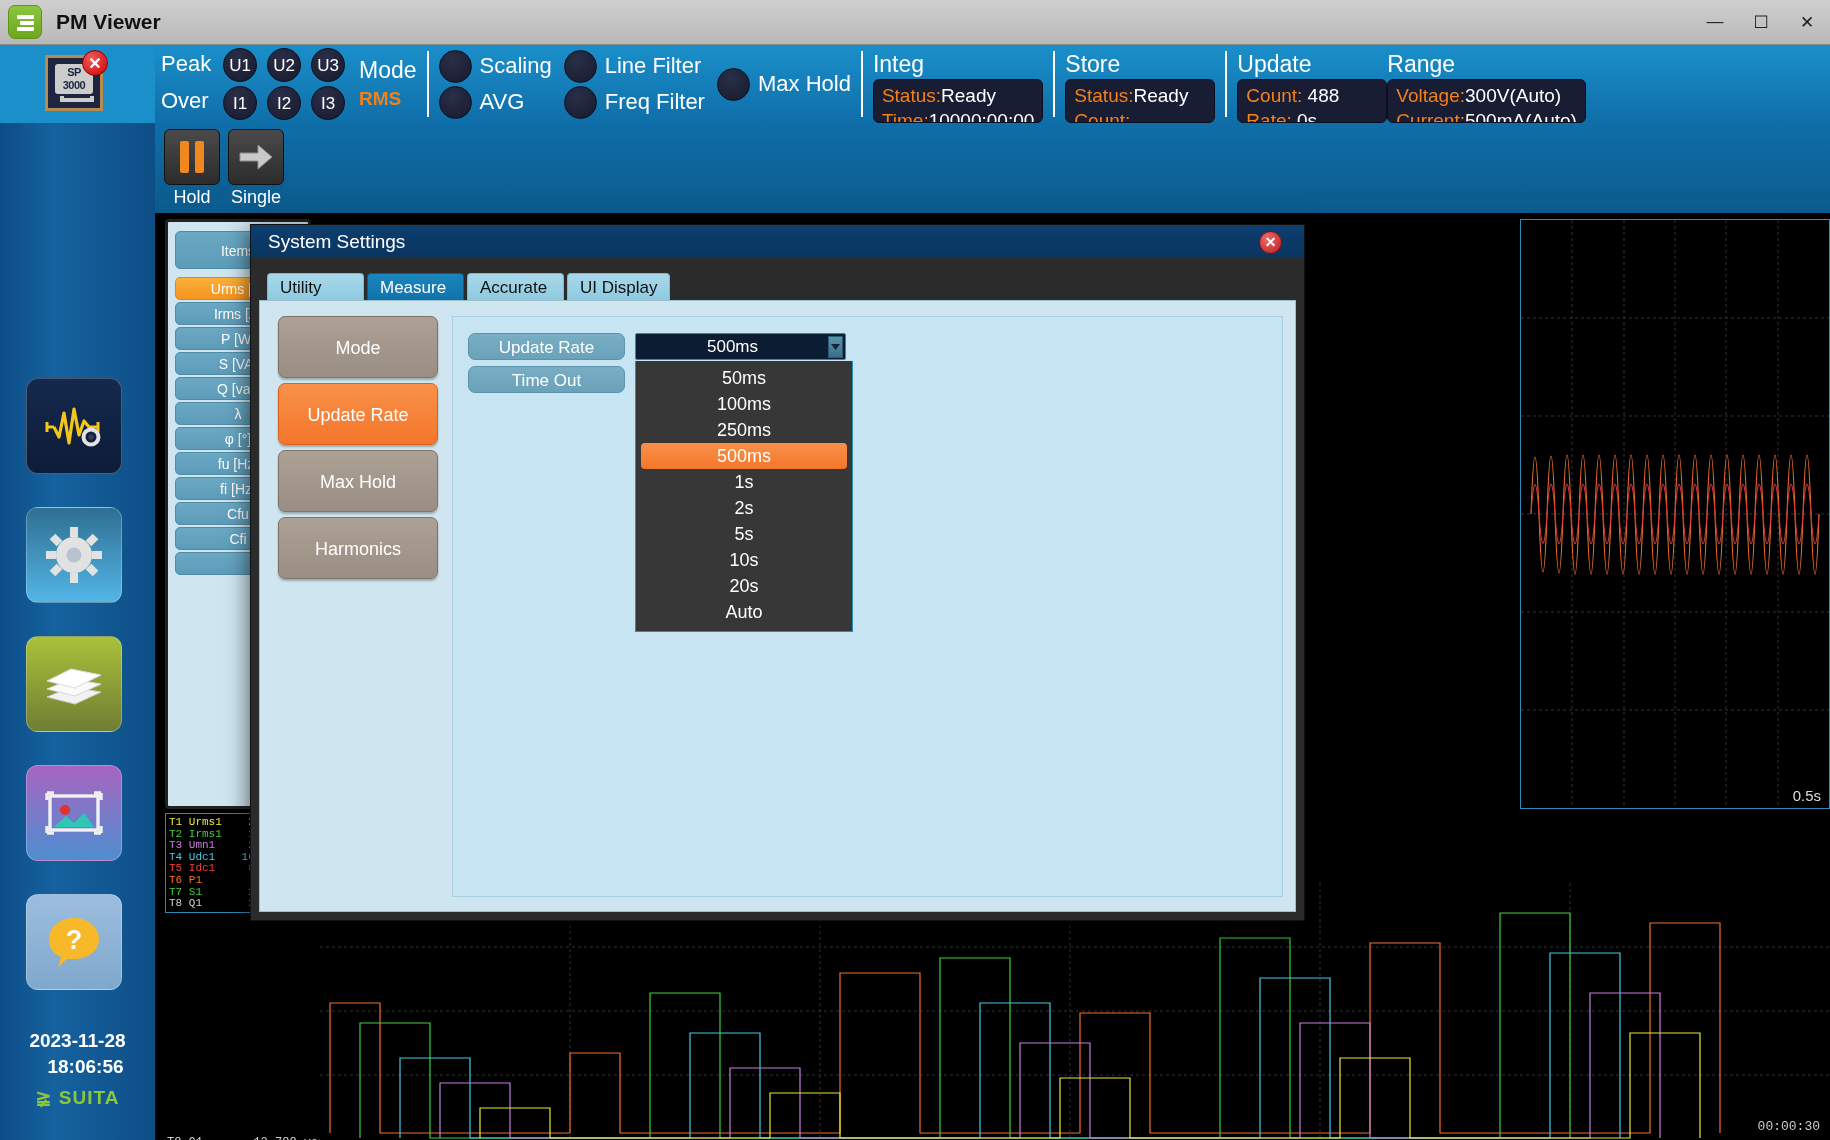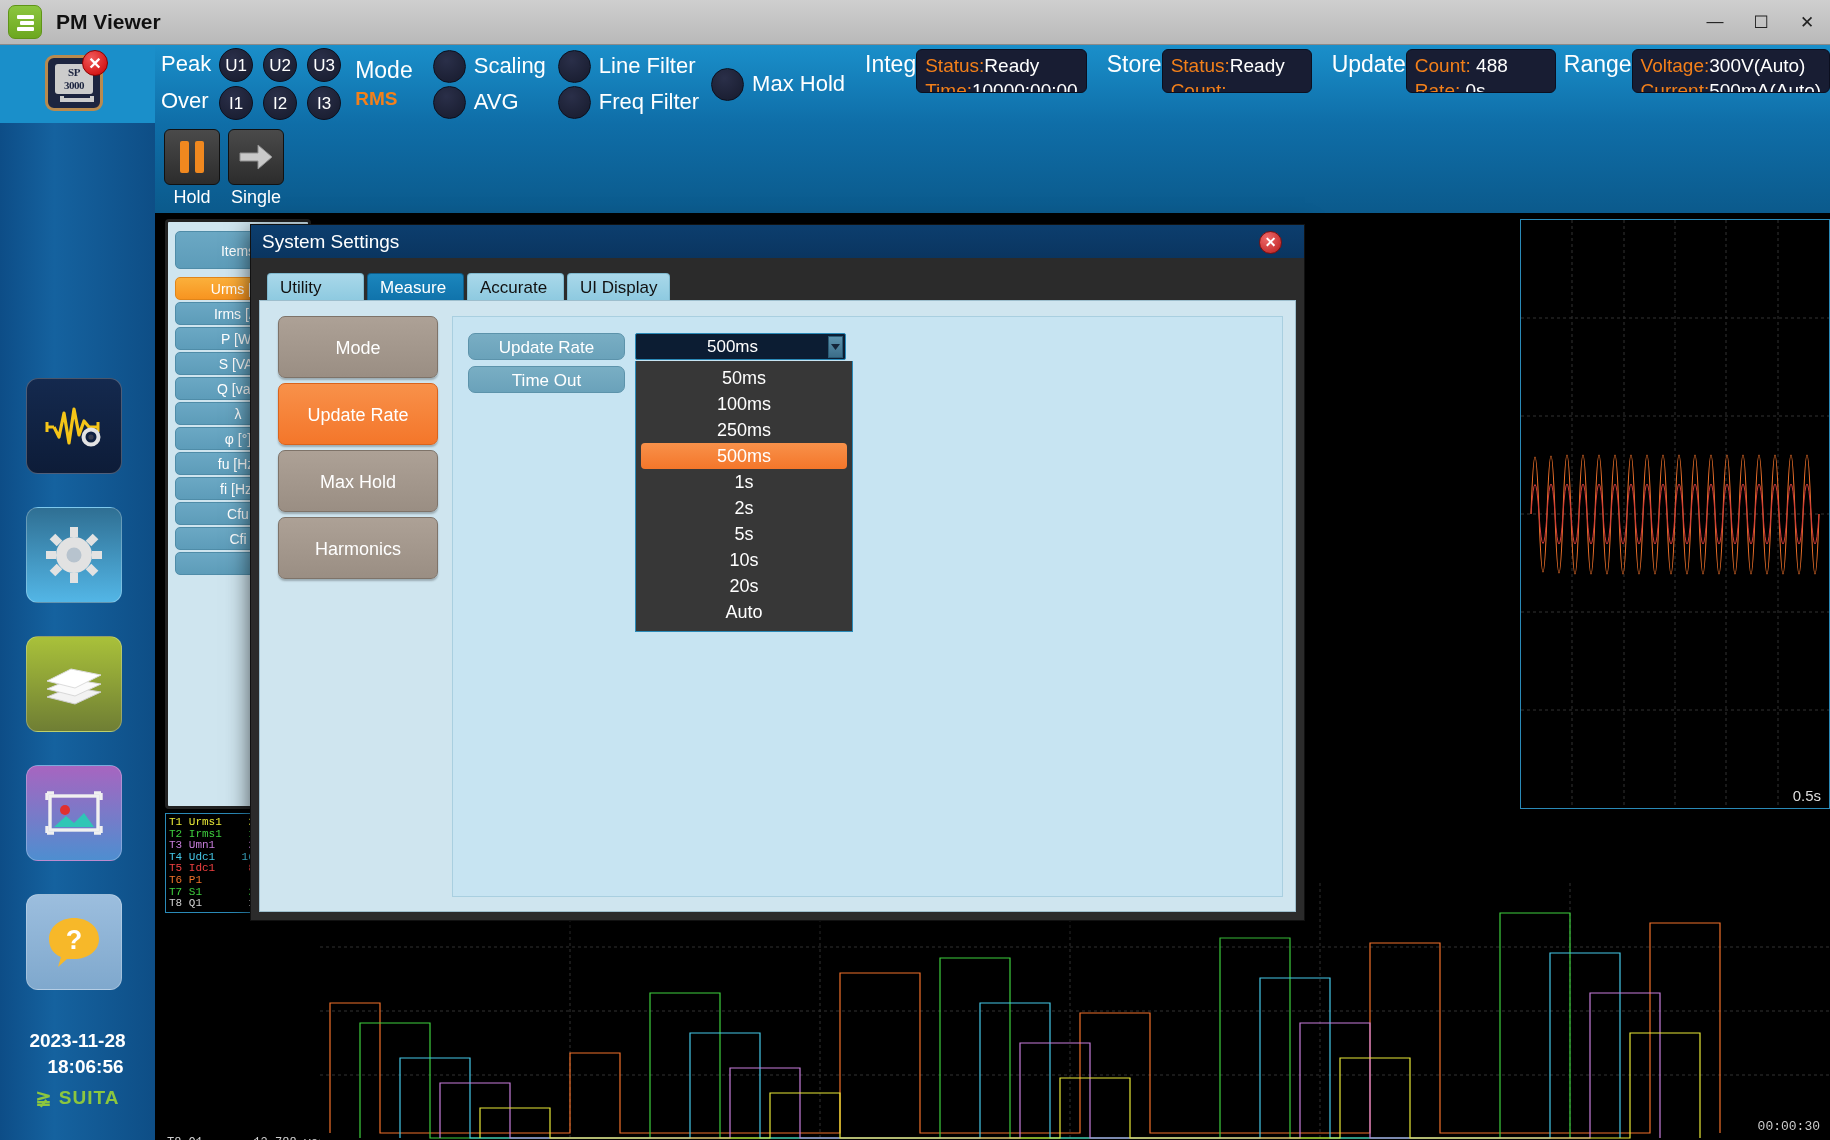--- a/index.html
+++ b/index.html
@@ -43,21 +43,21 @@
   .header {
     position: absolute; left: 0; top: 45px; width: 1830px; height: 78px;
     background: linear-gradient(#1a8fca, #0f6ea8);
   }
   .hdr-device {
     position: absolute; left: 0; top: 0; width: 155px; height: 78px;
     background: #1a8fca;
   }
   .dev-icon {
     position: absolute; left: 45px; top: 10px; width: 58px; height: 56px;
-    background: #1d2540; border: 3px solid #b98a4e; border-radius: 9px; font-family: Liberation Serif, serif;
+    background: #1d2540; border: 3px solid #b98a4e; border-radius: 0;
   }
   .dev-icon .screen {
     position: absolute; left: 7px; top: 6px; right: 7px; height: 30px;
     background: #ccc; border-radius: 3px;
     font-size: 11px; font-weight: bold; color: #1d2540; text-align: center;
     line-height: 13px; padding-top: 2px; letter-spacing: -0.5px;
   }
   .dev-icon .legs { position: absolute; left: 12px; bottom: 6px; width: 34px; height: 6px;
     border-left: 4px solid #ccc; border-right: 4px solid #ccc; border-bottom: 4px solid #ccc;}
   .dev-x {
@@ -84,21 +84,21 @@
   .hdr-col .lbl { font-size: 23px; line-height: 29px; }
   .hdr-col .val-rms { font-size: 19px; font-weight: bold; color: #f4801a; line-height: 27px; }
   .chkgroup { display: flex; flex-direction: column; justify-content: center; gap: 3px; }
   .chkrow { display: flex; align-items: center; gap: 8px; }
   .chkdot {
     width: 33px; height: 33px; border-radius: 50%;
     background: radial-gradient(circle at 40% 30%, #2a2f49, #161a2c);
     border: 1px solid #0c0f1d; flex: none;
   }
   .chklbl { color: #fff; font-size: 22px; white-space: nowrap; }
-  .statbox-wrap { display: flex; flex-direction: row; justify-content: flex-start; padding-top: 4px; }
+  .statbox-wrap { display: flex; flex-direction: column; justify-content: flex-start; padding-top: 4px; }
   .statbox-wrap .ttl { color: #fff; font-size: 23px; line-height: 30px; }
   .statbox {
     background: #181d33; border: 1px solid #0b0f1f; border-radius: 6px;
     padding: 3px 8px 0 8px; min-width: 150px; height: 44px; overflow: hidden;
   }
   .statline { font-size: 19px; line-height: 25px; white-space: nowrap; }
   .statline .k { color: #f4801a; }
   .statline .v { color: #fff; }
 
   
@@ -188,21 +188,21 @@
     font-family: "Liberation Mono", monospace; font-size: 13px; }
 
   
   .dialog {
     position: absolute; left: 250px; top: 101px; width: 1055px; height: 697px;
     background: #2b2b2b; border: 1px solid #111;
     box-shadow: 0 6px 22px rgba(0,0,0,.65);
   }
   .dlg-title {
     height: 33px; background: linear-gradient(#0c3e6e, #0a3560);
-    color: #fff; font-size: 19px; line-height: 33px; padding-left: 11px;
+    color: #fff; font-size: 19px; line-height: 33px; padding-left: 17px;
     position: relative;
   }
   .dlg-close {
     position: absolute; right: 22px; top: 6px; width: 23px; height: 23px; border-radius: 50%;
     background: radial-gradient(circle at 35% 30%, #f06a6a, #b81c1c);
     border: 1px solid #7d1010; color: #fff; font-size: 14px; font-weight: bold;
     text-align: center; line-height: 21px;
   }
   .dlg-tabs { position: absolute; left: 16px; top: 48px; display: flex; gap: 3px; }
   .tab {
@@ -389,21 +389,21 @@
         <div class="statbox">
           <div class="statline">
             <span class="k">Count:</span> <span class="v">488</span>
           </div>
           <div class="statline">
             <span class="k">Rate:</span> <span class="v">0s</span>
           </div>
         </div>
       </div>
 
-      <div class="statbox-wrap" style="margin-left:8px;">
+      <div class="statbox-wrap" style="">
         <div class="ttl">Range</div>
         <div class="statbox">
           <div class="statline">
             <span class="k">Voltage:</span><span class="v">300V(Auto)</span>
           </div>
           <div class="statline">
             <span class="k">Current:</span><span class="v">500mA(Auto)</span>
           </div>
         </div>
       </div>

